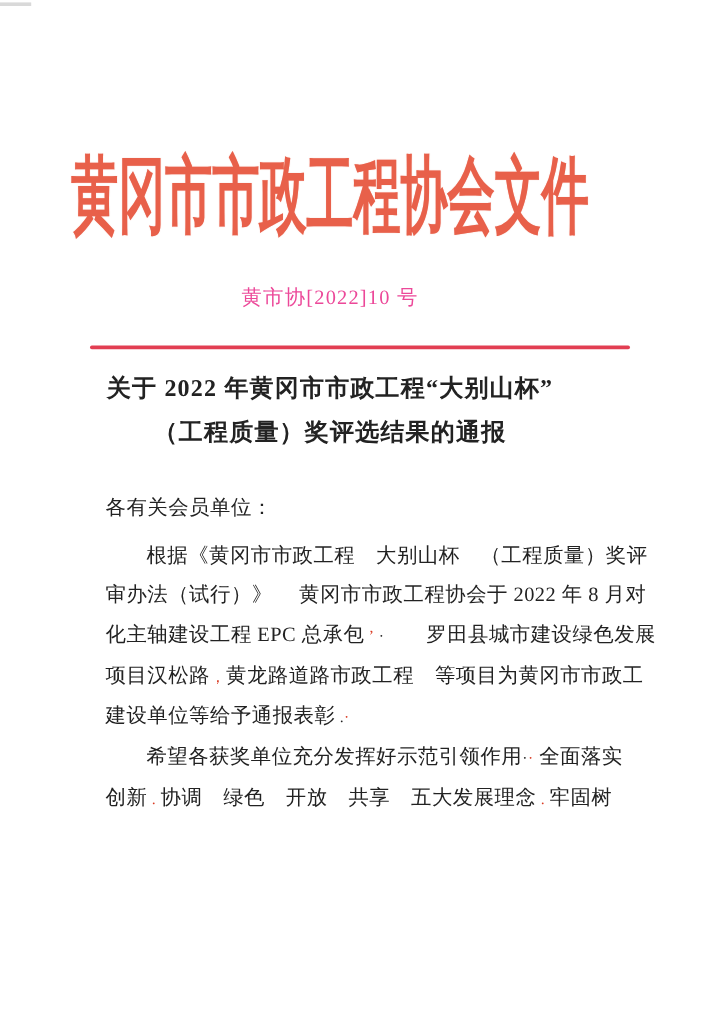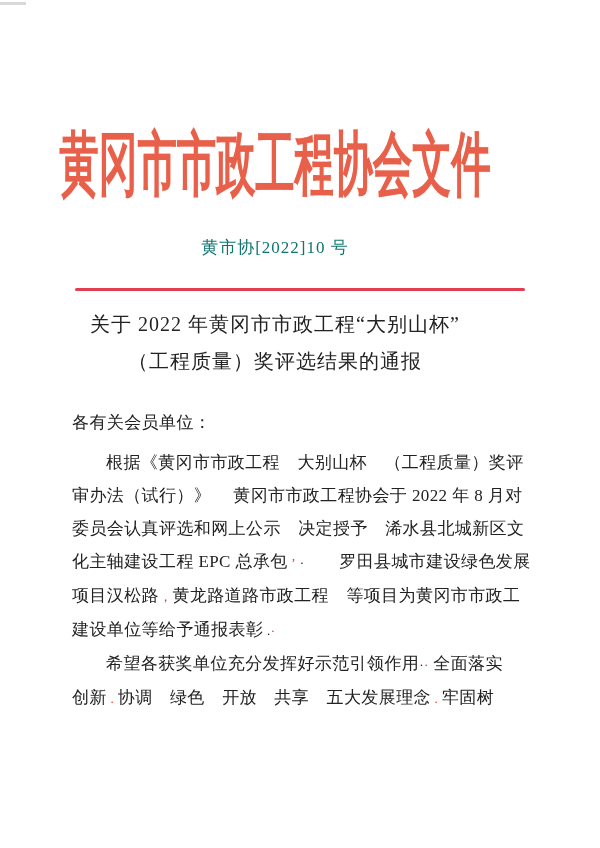--- a/index.html
+++ b/index.html
@@ -26,41 +26,41 @@
     color:var(--header-red,#e8604a);
     transform:scaleX(0.56);
     transform-origin:center center;
     text-shadow:0 0 1px rgba(232,96,74,.55);
   }
   .doc-number{
     position:absolute;
     top:236px;left:0;width:100%;
     text-align:center;
     font-size:17px;letter-spacing:1px;
-    color:#0f766e;
+    color:#ec4899;
   }
   .red-rule{
     position:absolute;
     top:288px;left:75px;width:450px;height:3px;
     background:var(--rule-red,#e23e52);
     border-radius:2px;
   }
   .subject{
     position:absolute;
     top:306px;left:0;width:100%;
     text-align:center;
-    font-weight:normal;
+    font-weight:bold;
     font-size:20px;
     color:#222;
     letter-spacing:1px;
   }
   .subject .s-line{line-height:37px;white-space:nowrap;}
   .body{
     position:absolute;
-    top:408px;left:72px;width:436px;
+    top:408px;left:88px;width:436px;
     font-size:17px;
     color:#222;
     letter-spacing:.4px;
   }
   .salutation{
     line-height:30px;
     white-space:nowrap;
   }
   .body-line{
     line-height:33px;
@@ -87,21 +87,20 @@
   <div class="subject">
     <div class="s-line">关于 2022 年黄冈市市政工程“大别山杯”</div>
     <div class="s-line">（工程质量）奖评选结果的通报</div>
   </div>
 
   <div class="body">
     <div class="salutation">各有关会员单位：</div>
     <div id="body-lines">
         <div class="body-line indent first"><span>根据《黄冈市市政工程　大别山杯　（工程质量）奖评</span></div>
         <div class="body-line"><span>审办法（试行）》　 黄冈市市政工程协会于 2022 年 8 月对</span></div>
-        <div class="body-line"><span>委员会认真评选和网上公示　决定授予　浠水县北城新区文</span></div>
         <div class="body-line"><span>化主轴建设工程 EPC 总承包</span><span class="red-mark small-mark"> ʼ</span><span class="small-mark"> ·</span><span>　　罗田县城市建设绿色发展</span></div>
         <div class="body-line"><span>项目汉松路</span><span class="red-mark small-mark">，</span><span>黄龙路道路市政工程　等项目为黄冈市市政工</span></div>
         <div class="body-line"><span>建设单位等给予通报表彰</span><span class="small-mark"> .</span><span class="red-mark small-mark">·</span></div>
         <div class="body-line indent"><span>希望各获奖单位充分发挥好示范引领作用</span><span class="small-mark">·</span><span class="red-mark small-mark">·</span><span> 全面落实</span></div>
         <div class="body-line"><span>创新</span><span class="red-mark small-mark"> . </span><span>协调　绿色　开放　共享　五大发展理念</span><span class="red-mark small-mark"> . </span><span>牢固树</span></div>
       </div>
   </div>
 
 </div>
 

